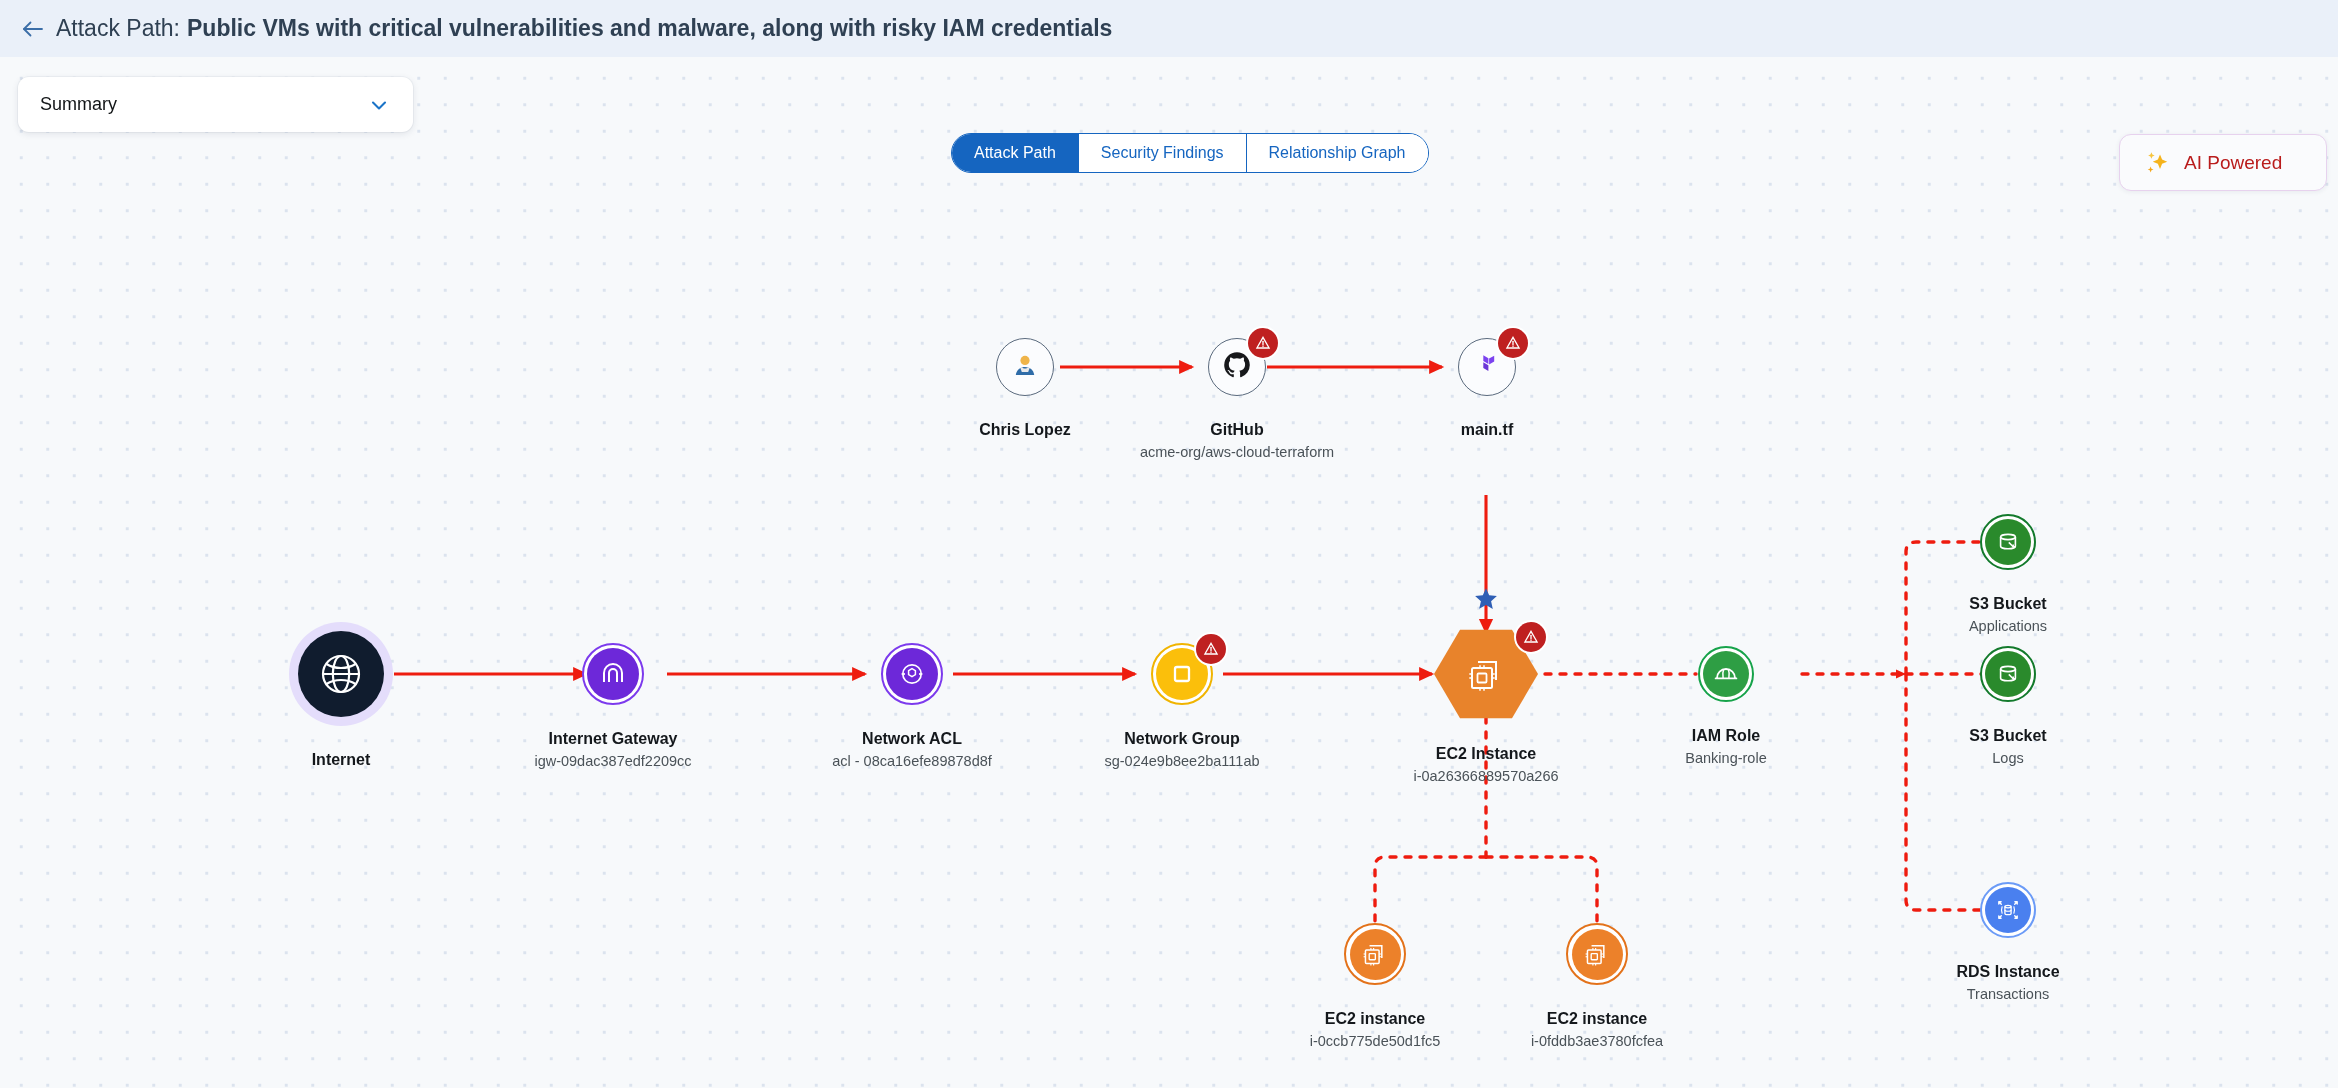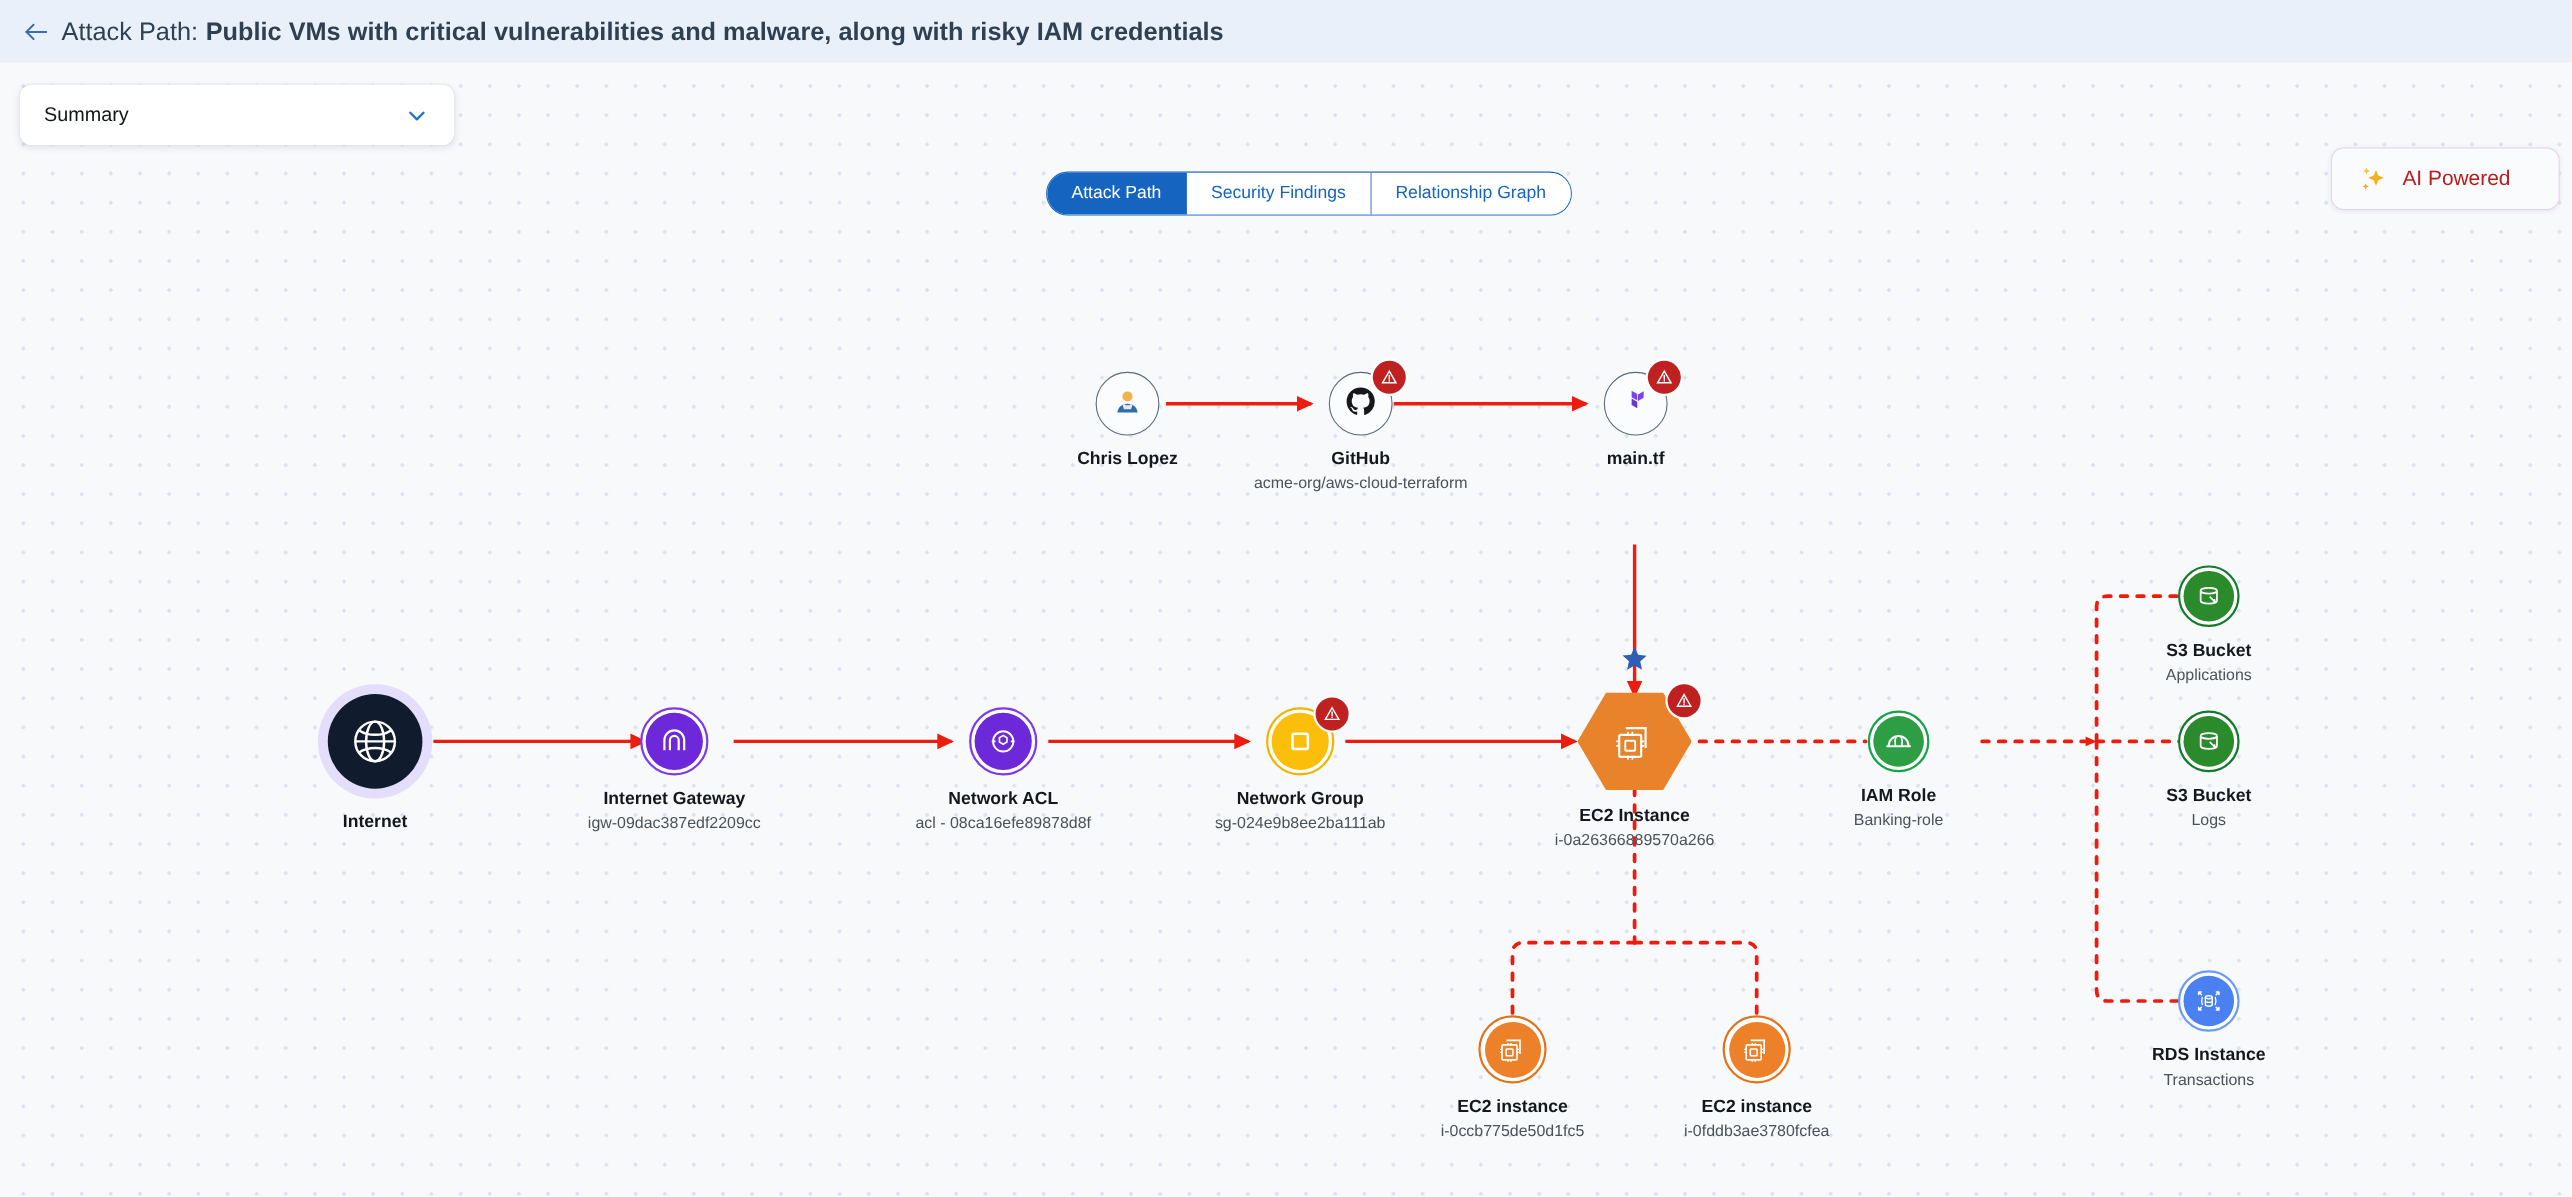--- a/index.html
+++ b/index.html
@@ -70,21 +70,20 @@
   
   #tabs {
     position: absolute; left: 951px; top: 76px;
     height: 40px;
     display: flex;
     border: 1.6px solid #1565c0;
     border-radius: 21px;
     overflow: hidden;
     background: #ffffff;
     z-index: 40;
-    margin-top: 23px;
   }
   .tab {
     display: flex; align-items: center; justify-content: center;
     padding: 0 22px;
     font-size: 16px;
     color: #1565c0;
     background: #ffffff;
     border-right: 1.5px solid #1565c0;
     cursor: pointer;
     white-space: nowrap;
@@ -130,21 +129,21 @@
   .node-shape {
     position: relative;
     display: flex; align-items: center; justify-content: center;
   }
   .ring {
     border-radius: 50%;
     display: flex; align-items: center; justify-content: center;
     background: #ffffff;
   }
   .node-label {
-    margin-top: 12px;
+    margin-top: 24px;
     font-size: 16px; font-weight: 700; color: #14181c;
     white-space: nowrap; text-align: center;
     line-height: 1.25;
   }
   .node-sub {
     margin-top: 3px;
     font-size: 14.5px; font-weight: 400; color: #4a5258;
     white-space: nowrap; text-align: center;
     line-height: 1.25;
   }

